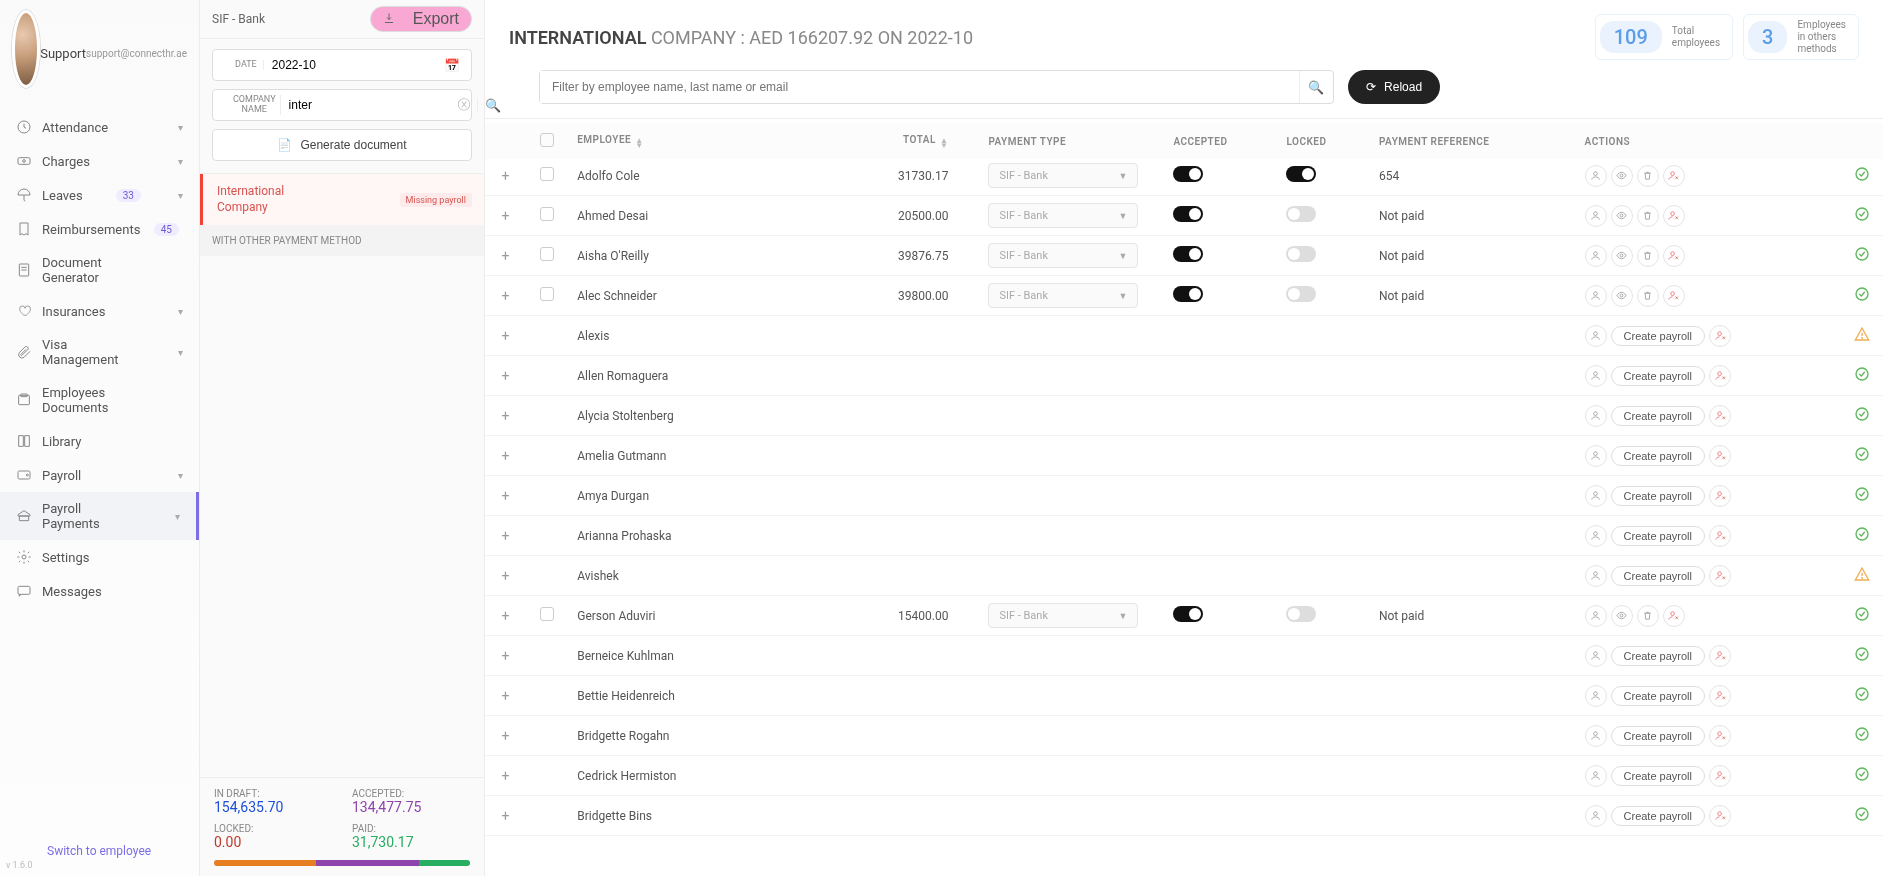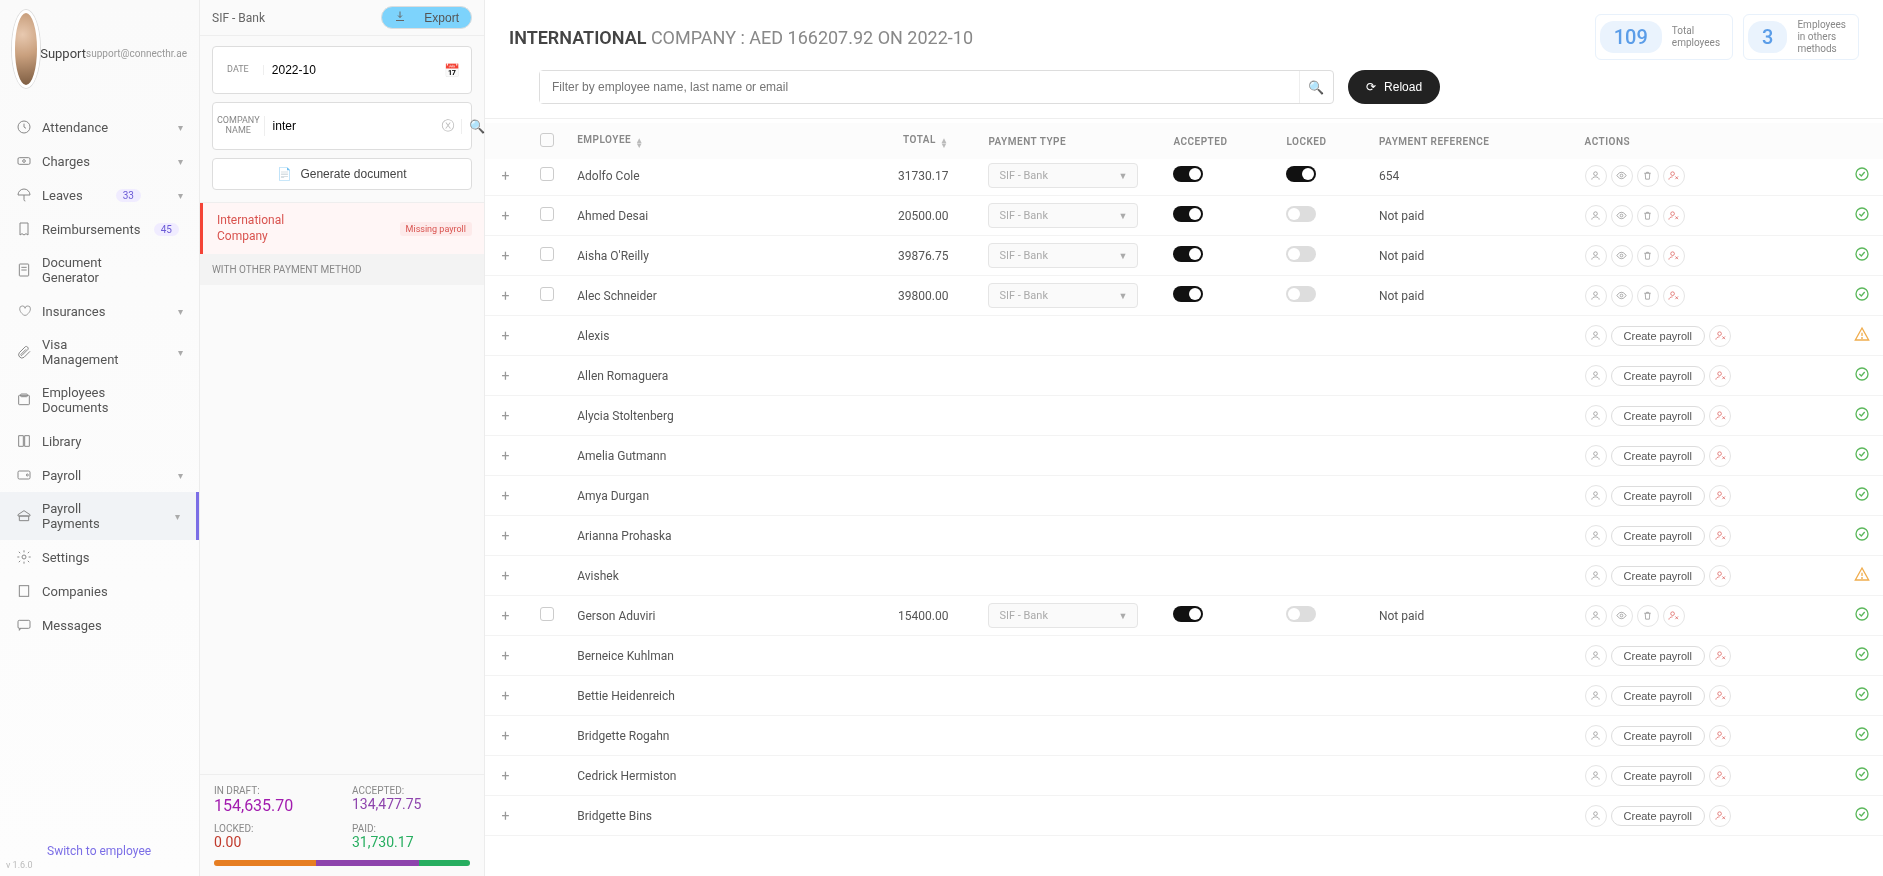--- a/index.html
+++ b/index.html
@@ -53,43 +53,43 @@
     .switch-link { padding: 10px 6px 2px; font-size:12px; color:#7b6ee6; cursor:pointer;margin-left:41px;}
     .version { padding: 0 6px 6px; font-size:9px; color:#bbb;}
 
     
     .filterpanel {
       width: 285px; border-right:1px solid #ececec; background:#fafafa; display:flex; flex-direction:column; flex-shrink:0;
     }
     .fp-head { display:flex; align-items:center; justify-content:space-between; padding: 6px 12px; border-bottom:1px solid #eee;}
     .fp-title { font-size:12px; color:#666;}
     .export-btn {
-      display:flex; align-items:center; gap:18px; font-size:12px; color:#555; border:1px solid #ddd; border-radius:14px; padding:3px 12px; background:#7dd3fc; cursor:pointer;
+      display:flex; align-items:center; gap:18px; font-size:16px; color:#555; border:1px solid #ddd; border-radius:14px; padding:3px 12px; background:#f9a8d4; cursor:pointer;
     }
     .fp-controls { padding: 10px 12px 12px; display:flex; flex-direction:column; gap:8px; border-bottom:1px solid #eee;}
-    .labeled-input { display:flex; align-items:center; border:1px solid #ddd; border-radius:4px; background:#fff; height:48px;}
+    .labeled-input { display:flex; align-items:center; border:1px solid #ddd; border-radius:4px; background:#fff; height:32px;padding-left:16px;}
     .labeled-input .lbl { width:76px; text-align:center; font-size:9px; color:#888; border-right:1px solid #eee; line-height:1.1; padding:0 4px;}
     .labeled-input input { flex:1; border:none; outline:none; padding:0 8px; font-size:12px; background:transparent;}
     .labeled-input .clear { color:#bbb; padding:0 6px; cursor:pointer;}
     .labeled-input .search { border-left:1px solid #eee; padding:0 8px; color:#888; cursor:pointer;}
     .labeled-input .cal { color:#bbb; padding:0 10px;}
     .gen-doc {
       display:flex; align-items:center; justify-content:center; gap:8px; border:1px solid #ddd; border-radius:4px; height:32px; font-size:12px; color:#444; cursor:pointer; background:#fff;
     }
     .company-card {
       margin: 0 0 0 0; padding:10px 12px 10px 14px; display:flex; align-items:center; justify-content:space-between; border-left:3px solid #f44336; background:#fff6f6;
     }
     .company-card .cname { font-size:12px; color:#d9534f; line-height:1.3;}
     .missing-badge { font-size:9px; color:#d9534f; background:#fdeaea; border-radius:3px; padding:2px 6px;}
     .other-method { font-size:10px; color:#888; padding:10px 12px; background:#f3f3f3;}
     .fp-spacer { flex:1; }
     .fp-footer { border-top:1px solid #eee; padding:10px 14px;}
     .fp-stats { display:grid; grid-template-columns:1fr 1fr; gap:8px 20px; font-size:11px;}
     .fp-stats .slabel { color:#888; font-size:10px;}
-    .fp-stats .sval.orange { color:#a21caf; font-size:16px;}
+    .fp-stats .sval.orange { color:#1d4ed8; font-size:14px;}
     .fp-stats .sval.purple { color:#8e44ad; font-size:14px;}
     .fp-stats .sval.red { color:#c0392b; font-size:14px;}
     .fp-stats .sval.green { color:#27ae60; font-size:14px;}
     .progress { height:6px; background:#f0e8d8; border-radius:3px; margin-top:10px; display:flex; overflow:hidden;}
     .progress .a{ background:#e67e22; width:40%;}
     .progress .b{ background:#8e44ad; width:40%;}
     .progress .c{ background:#27ae60; width:20%;}
 
     
     .main { flex:1; display:flex; flex-direction:column; overflow:hidden;}
@@ -256,30 +256,20 @@
         <span class="chev">▾</span>
       </div>
       <div class="nav-item">
         <span class="nav-icon">
             <svg viewBox="0 0 24 24">
               <circle cx="12" cy="12" r="3"></circle>
               <path d="M12 2v3M12 19v3M4.2 4.2l2.1 2.1M17.7 17.7l2.1 2.1M2 12h3M19 12h3M4.2 19.8l2.1-2.1M17.7 6.3l2.1-2.1"></path>
             </svg>
           </span>
         <span>Settings</span>
-      </div>
-      <div class="nav-item">
-        <span class="nav-icon">
-            <svg viewBox="0 0 24 24">
-              <rect x="5" y="4" width="14" height="16"></rect>
-              <line x1="9" y1="8" x2="9" y2="8"></line>
-              <line x1="15" y1="8" x2="15" y2="8"></line>
-            </svg>
-          </span>
-        <span>Companies</span>
       </div>
       <div class="nav-item">
         <span class="nav-icon">
             <svg viewBox="0 0 24 24">
               <rect x="3" y="5" width="18" height="12" rx="2"></rect>
               <path d="M7 17l-2 3v-3"></path>
             </svg>
           </span>
         <span>Messages</span>
       </div>

